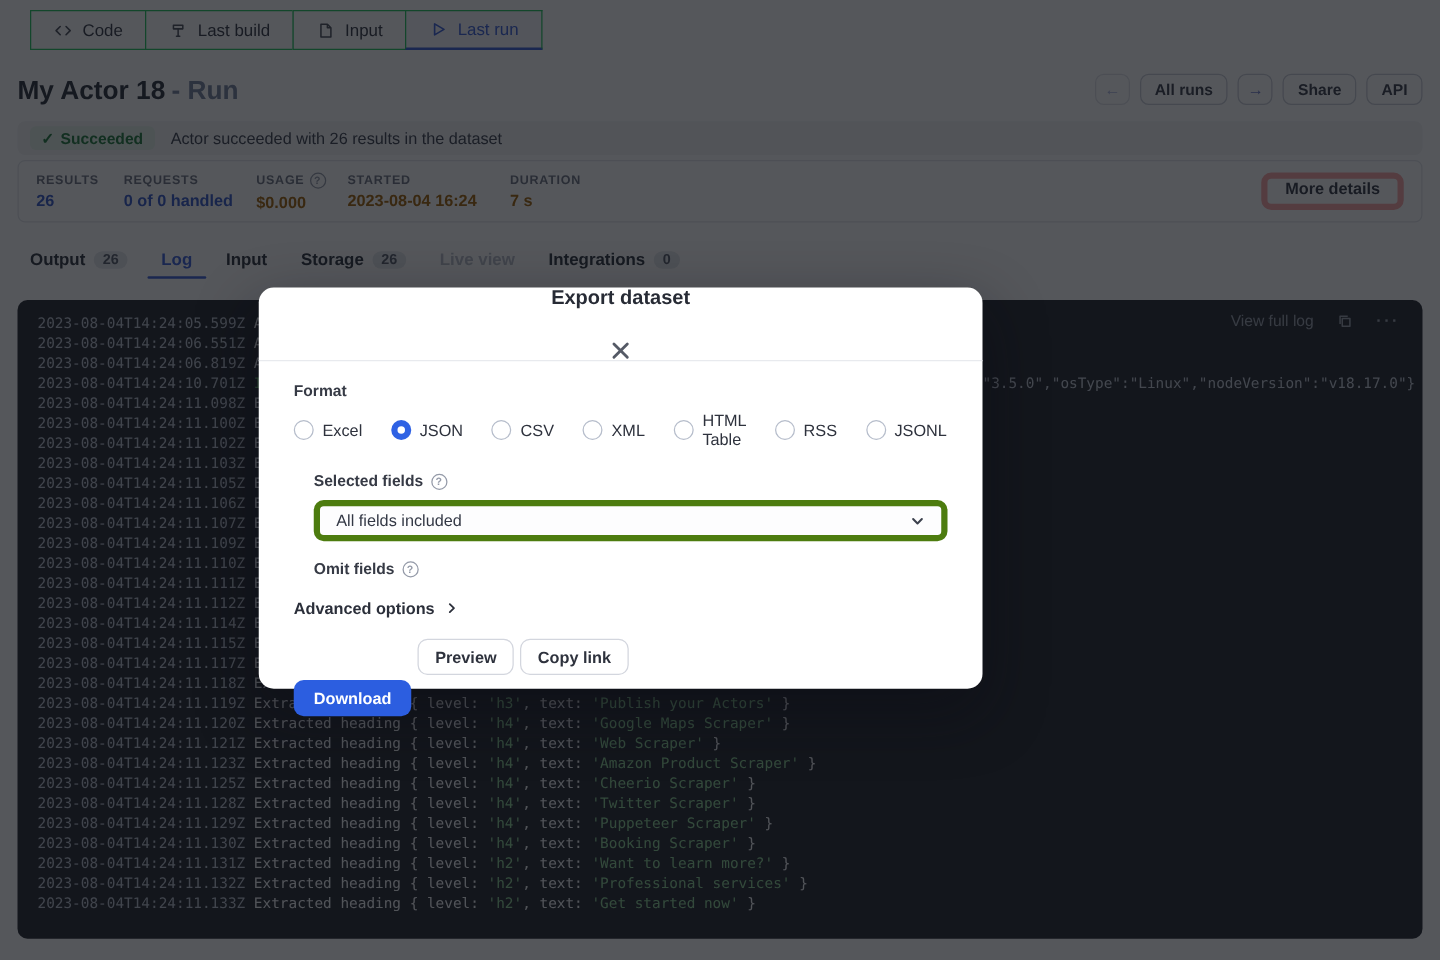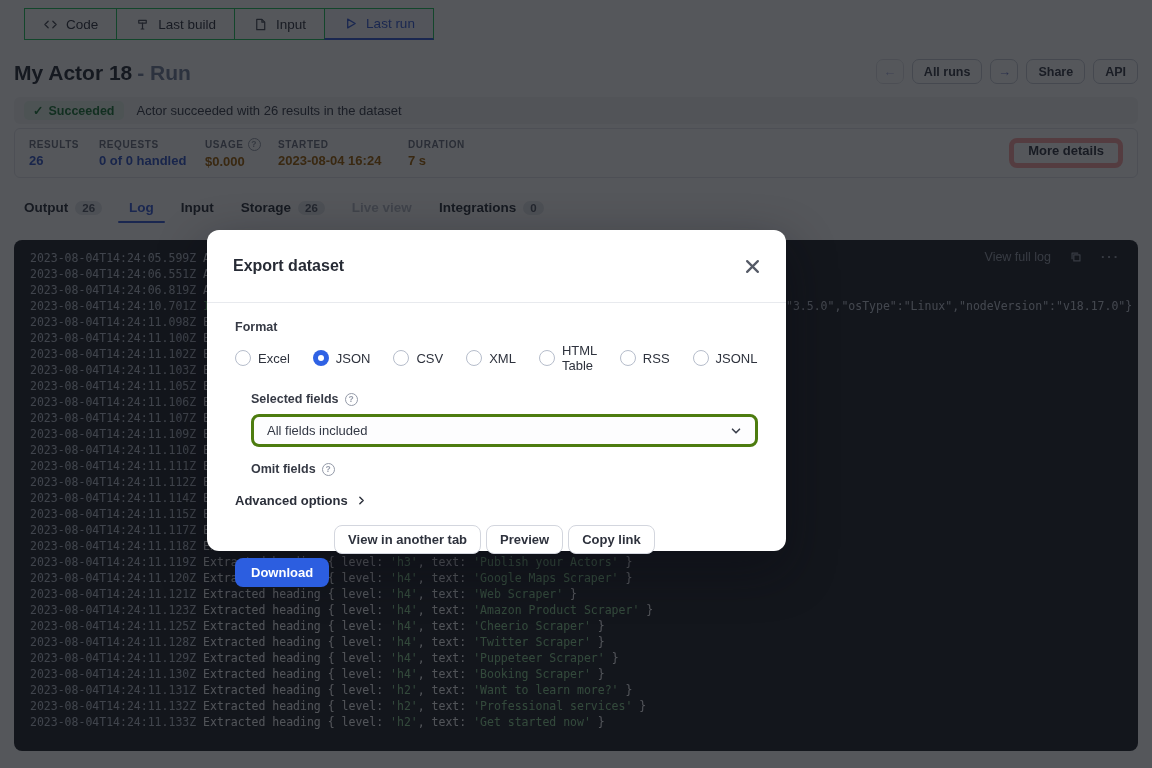--- a/index.html
+++ b/index.html
@@ -69,35 +69,35 @@
   .lp-str { color:#8cd093; }
   .lp-info { color:#72c472; }
   .lp-tail { position:absolute; left:756px; top:0; color:#c3c9d4; }
 
   
   .dim { position:absolute; inset:0; background:rgba(13,15,22,0.7); z-index:50; }
 
   
   .modal { position:absolute; left:207px; top:230px; width:579px; height:321px; background:#fff;
            border-radius:12px; box-shadow:0 18px 50px rgba(10,12,20,.45); z-index:100; }
-  .modal-header { height:73px; display:flex; align-items:center; justify-content:space-between;
-                  padding:0 26px; border-bottom:1px solid #e8eaee; }
+  .modal-header { height:59px; display:flex; align-items:center; justify-content:space-between;
+                  padding:0 26px; border-bottom:1px solid #e8eaee;flex-direction:column; }
   .modal-title { font-size:16px; font-weight:700; color:#272b35; }
   .modal-close { color:#555a66; display:flex; cursor:pointer; }
   .modal-body { padding:17px 28px 0; }
   .field-label { font-size:12.5px; font-weight:600; color:#363a45; display:flex; align-items:center; gap:6px; }
   .help-icon { width:13px; height:13px; border-radius:50%; border:1.2px solid #949aa8; color:#949aa8;
                font-size:8.5px; display:inline-flex; align-items:center; justify-content:center; font-weight:700; }
   .radio-row { display:flex; align-items:center; margin-top:9px; }
   .radio-item { display:flex; align-items:center; gap:7px; margin-right:23px; font-size:13px; color:#2e323d; cursor:pointer; }
   .radio { width:16px; height:16px; border-radius:50%; border:1.5px solid #b6bdcb; background:#fff; flex:0 0 auto; }
   .radio.selected { border:none; background:#2f62e4; position:relative; }
   .radio.selected::after { content:""; position:absolute; left:5px; top:5px; width:6px; height:6px; border-radius:50%; background:#fff; }
   .sec { margin-top:19px;margin-left:16px; }
-  .select-box { margin-top:8px; height:33px; border:3px solid #4d7c0f; border-radius:8px; display:flex;
+  .select-box { margin-top:8px; height:33px; border:5px solid #4d7c0f; border-radius:8px; display:flex;
                 align-items:center; justify-content:space-between; padding:0 13px; font-size:13px;
                 color:#333845; background:#fdfdfe; cursor:pointer; }
   .select-box .placeholder { color:#8a90a0; }
   .select-box .chev { display:flex; color:#3c414d; }
   .advanced { margin-top:17px; display:flex; align-items:center; gap:8px; font-size:13px; font-weight:600;
               color:#2b2f3a; cursor:pointer; }
   .modal-buttons { margin-top:17px; display:flex; gap:5px; }
   .btn { height:29px; border-radius:8px; font-size:13px; font-weight:600; display:flex; align-items:center; cursor:pointer; }
   .btn-primary { background:#2c5ee0; color:#fff; border:none; padding:0 16px;margin-top:33px; }
   .btn-outline { background:#fff; border:1px solid #d3d6de; color:#2e323d; padding:0 13px; }
@@ -301,20 +301,19 @@
         <span>Advanced options</span>
         <span style="display:flex;">
           <svg width="11" height="11" viewBox="0 0 12 12">
               <path d="M4.2 2.5 7.8 6l-3.6 3.5" fill="none" stroke="currentColor" stroke-width="1.6" stroke-linecap="round" stroke-linejoin="round"></path>
             </svg>
         </span>
       </div>
 
       <div class="modal-buttons">
         <div class="btn btn-primary">Download</div>
-        <div class="btn btn-outline">View in another tab</div>
         <div class="btn btn-outline">Preview</div>
         <div class="btn btn-outline">Copy link</div>
       </div>
     </div>
   </div>
 
 </div>
 
 </body></html>

